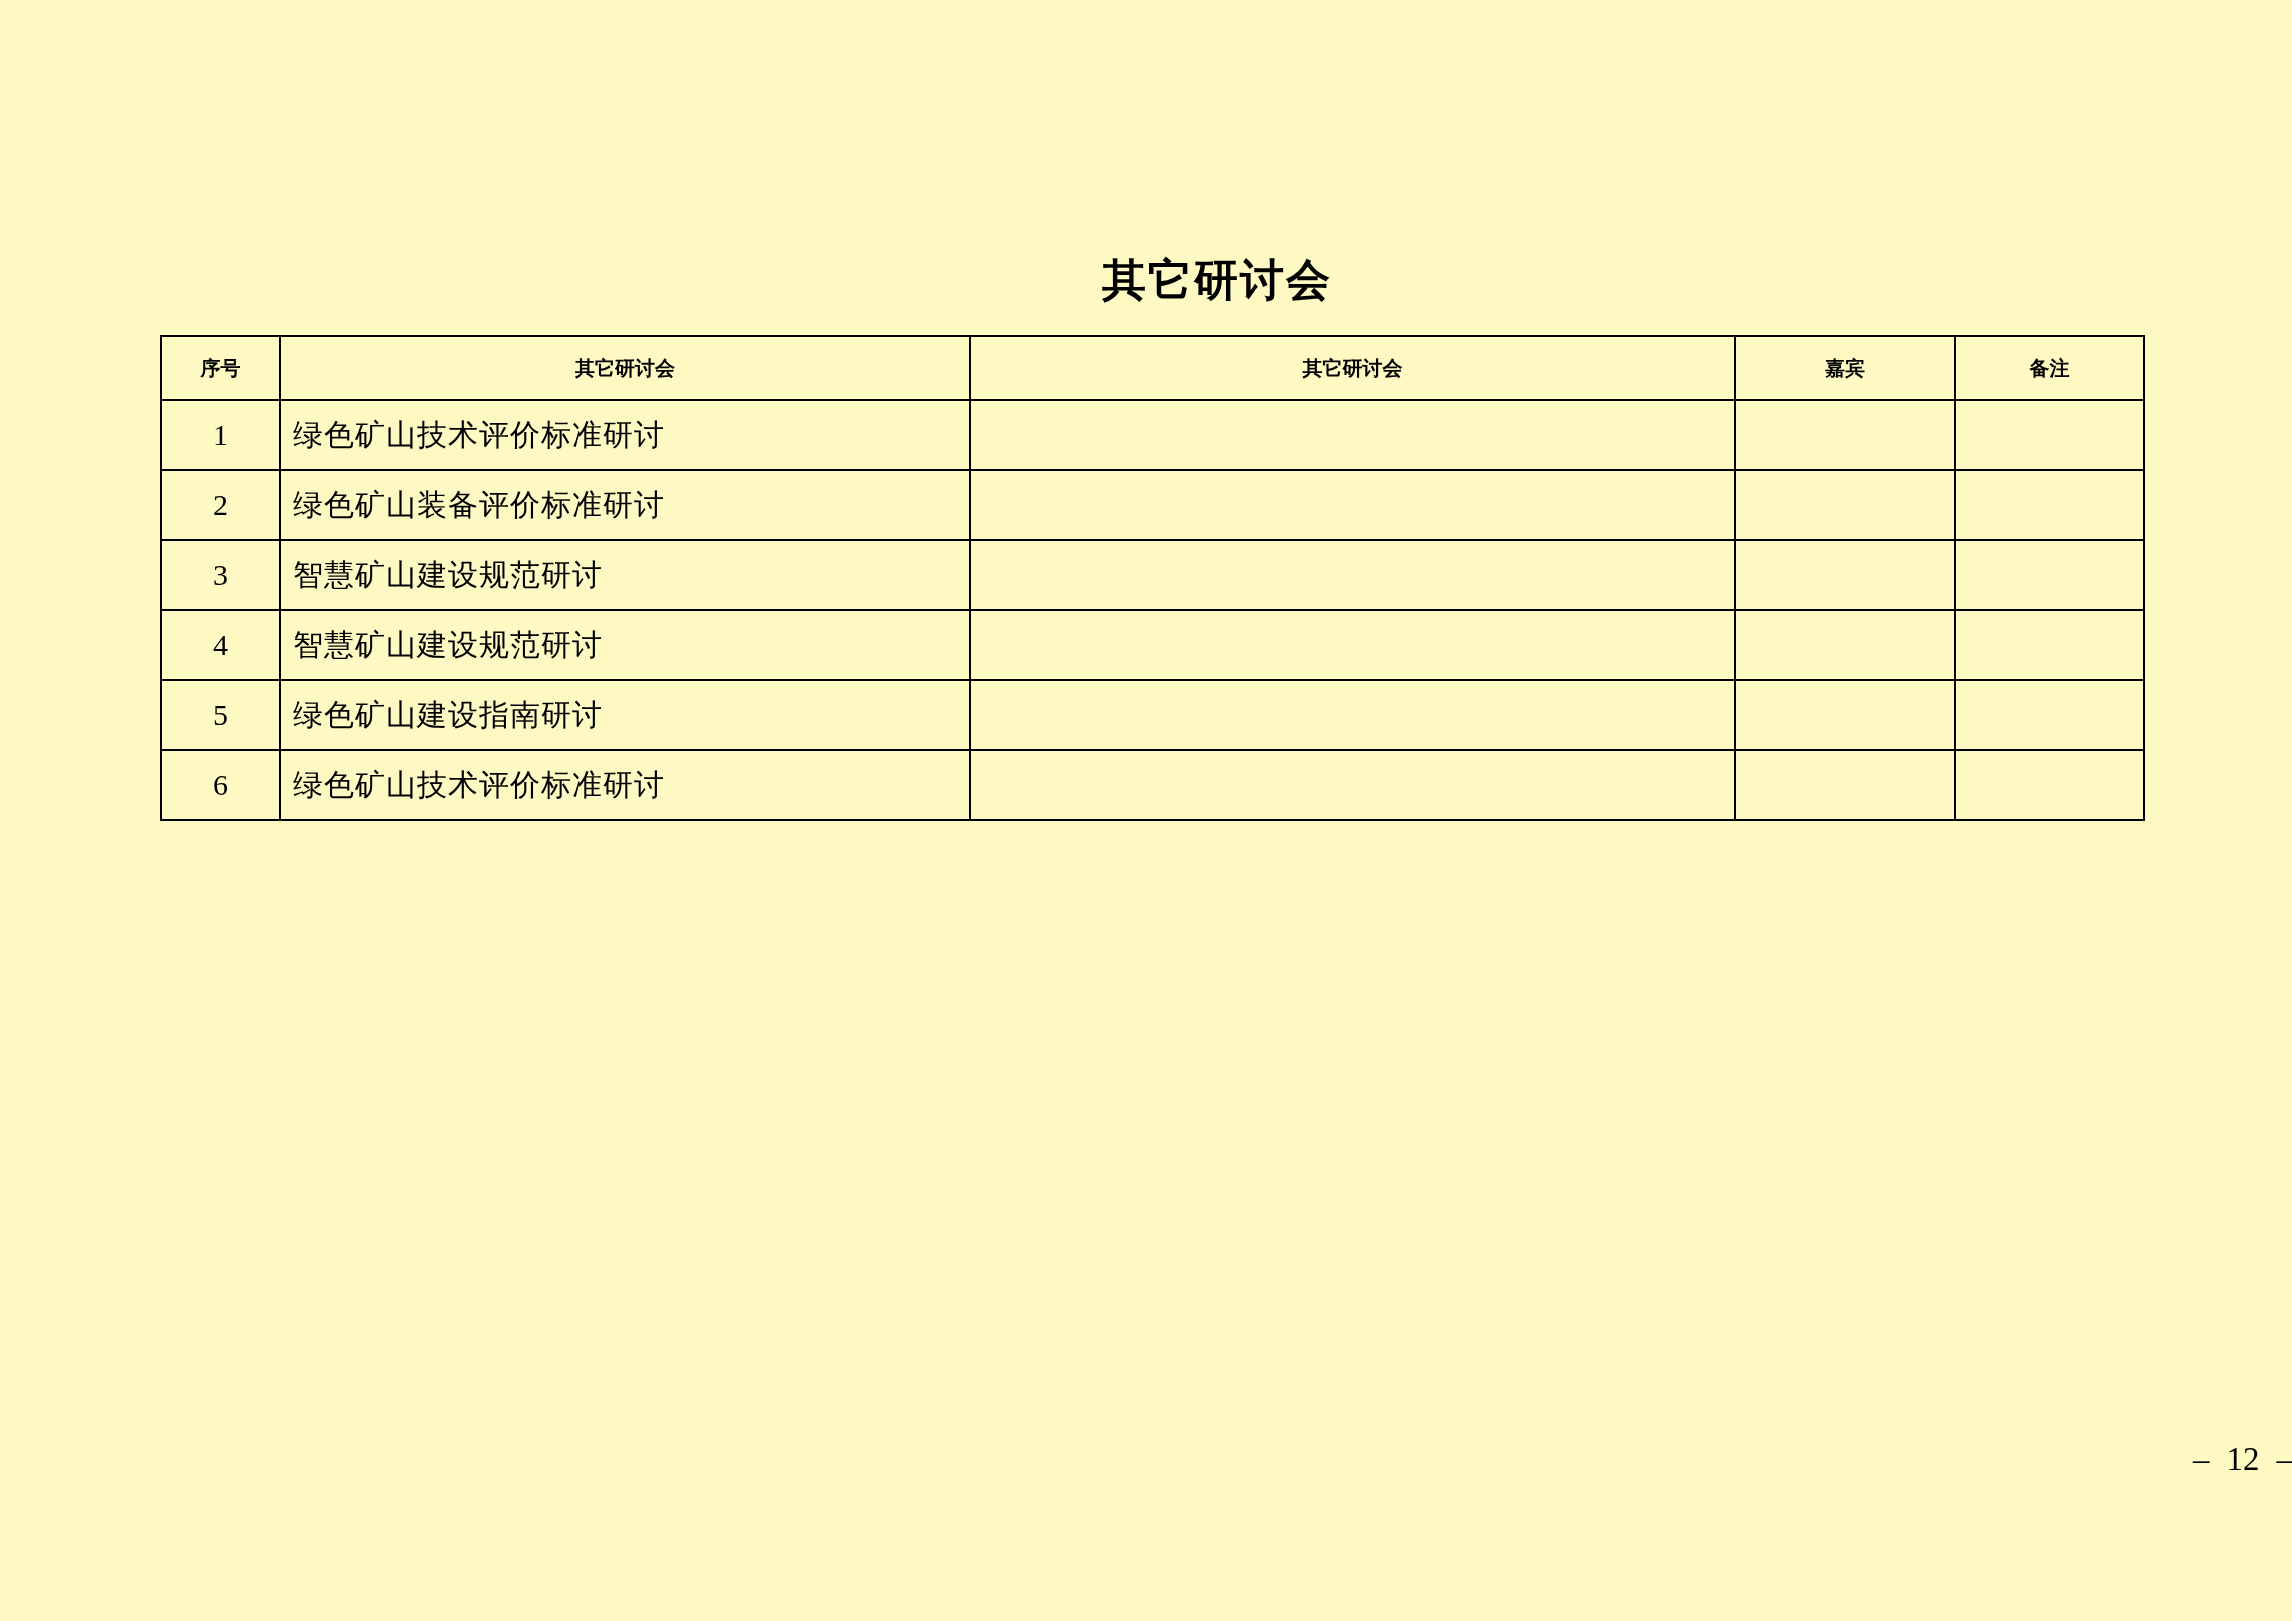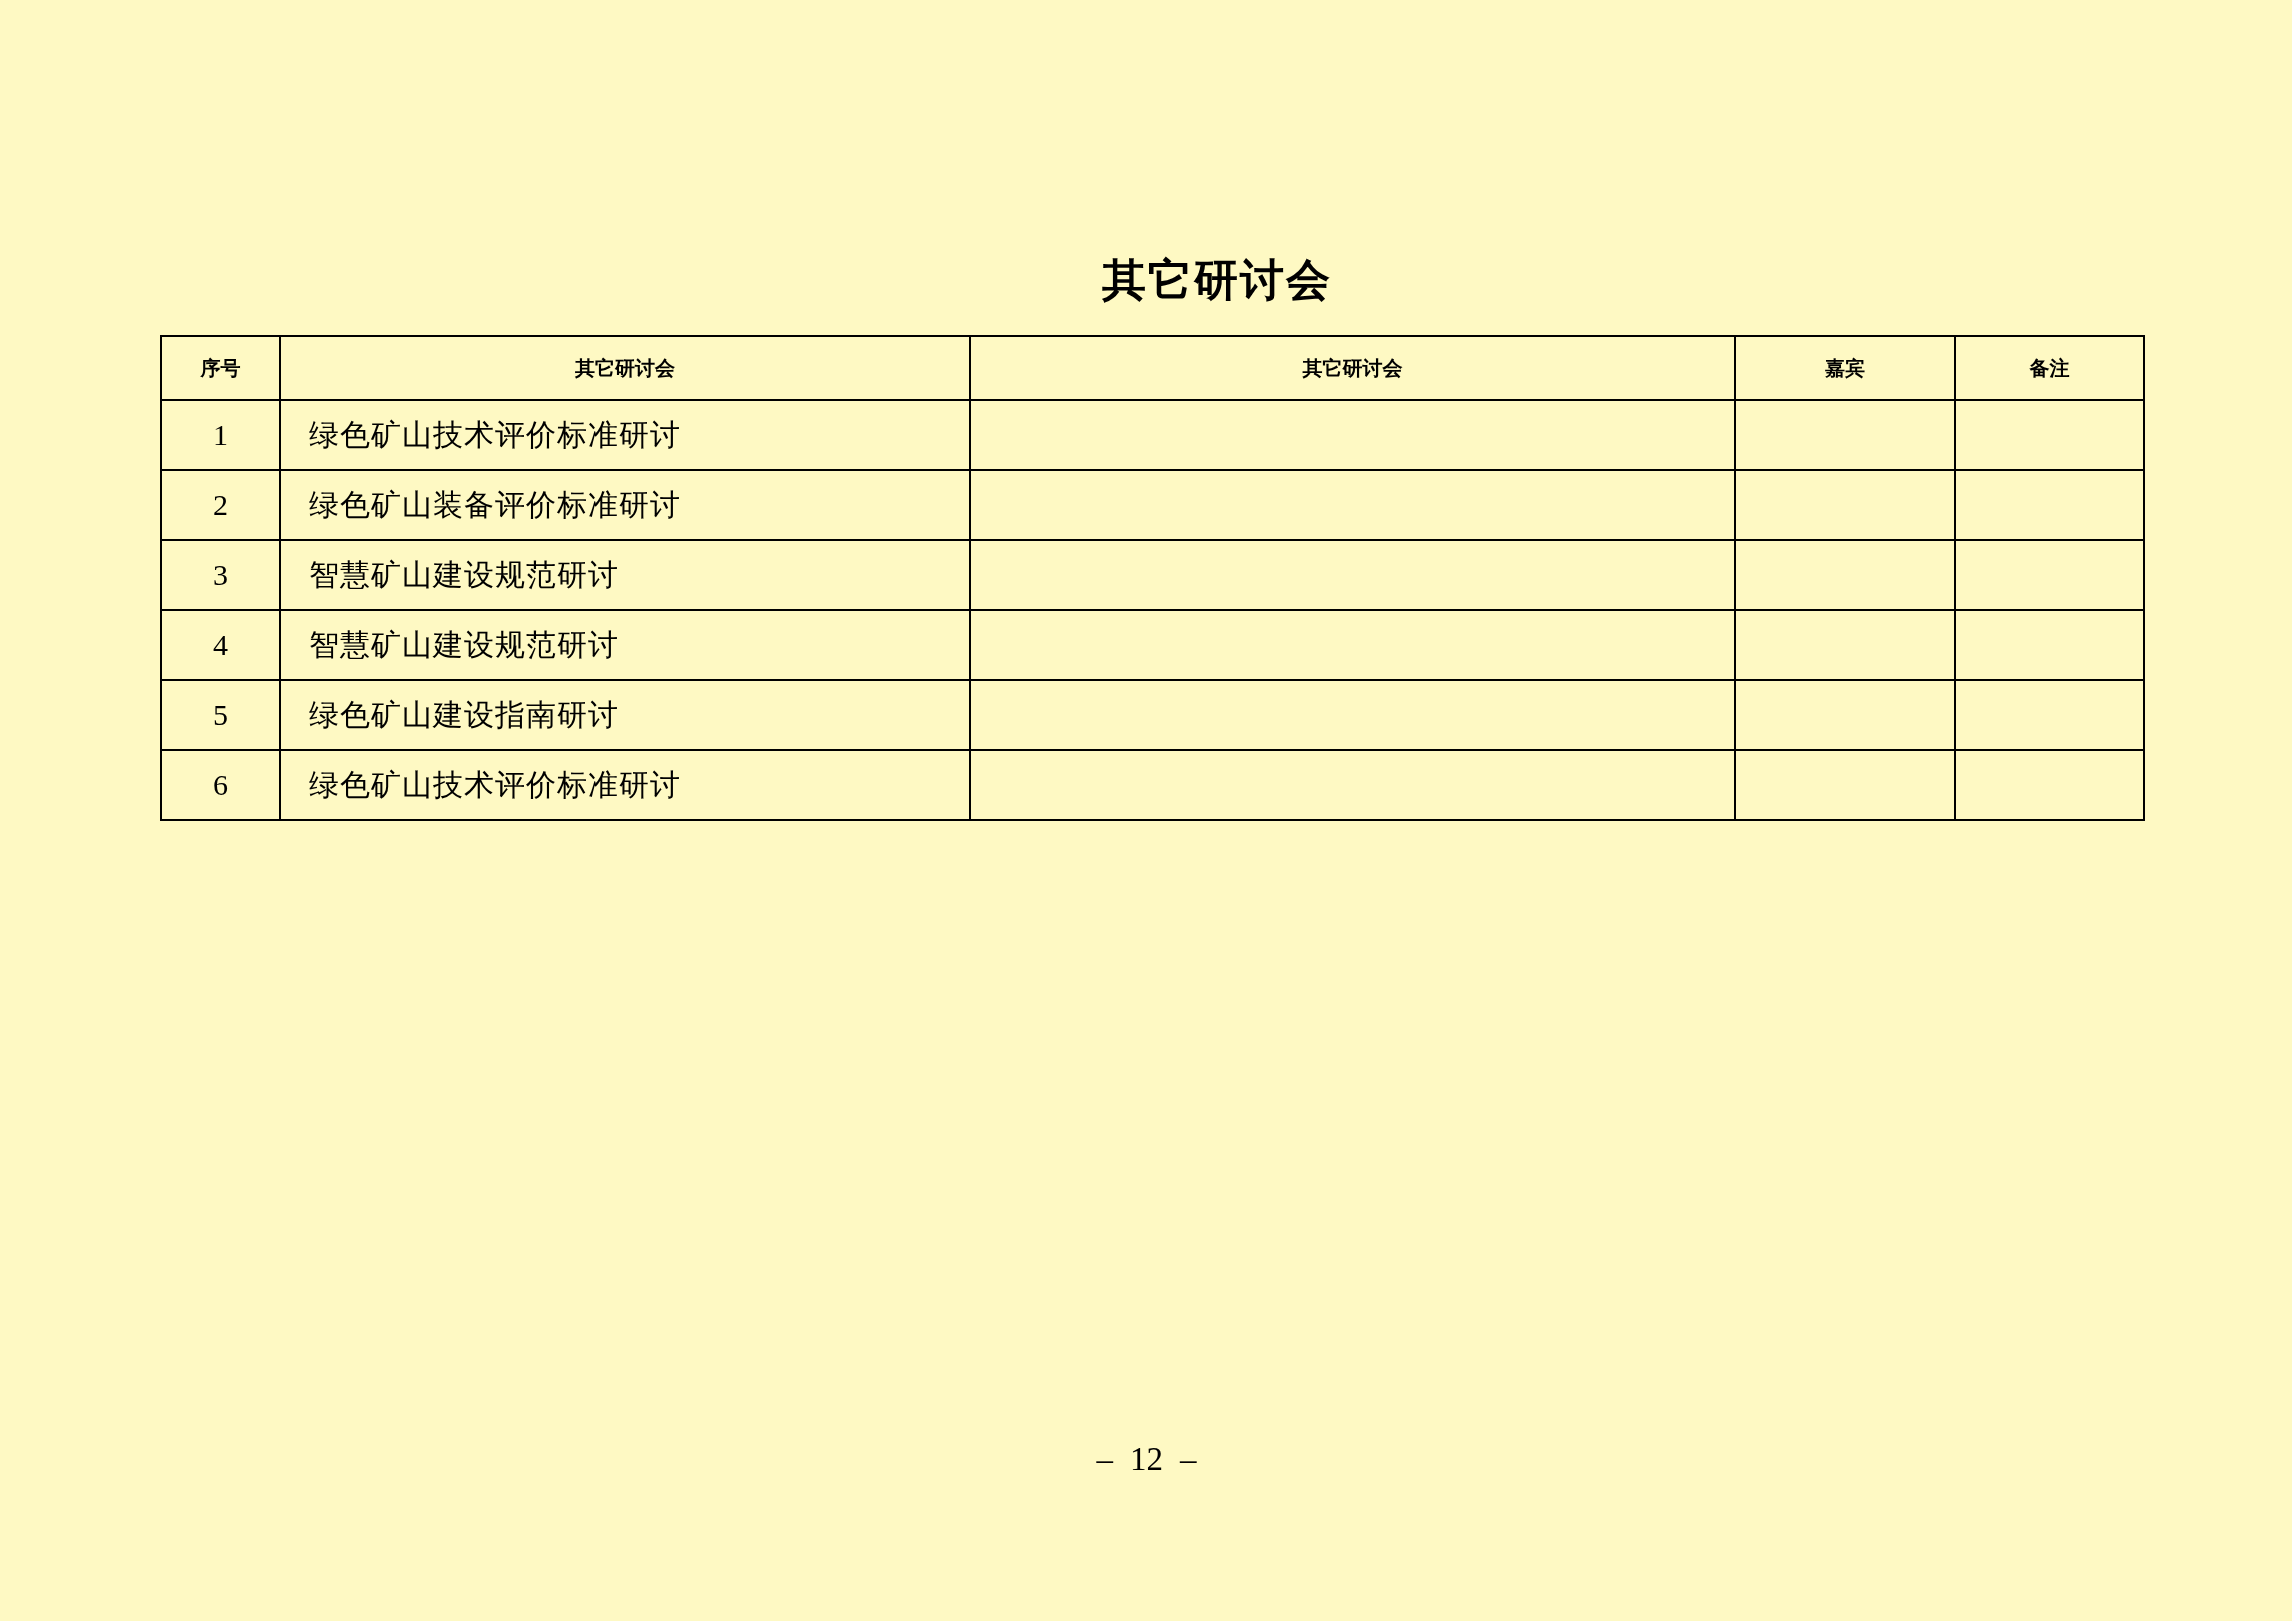--- a/index.html
+++ b/index.html
@@ -56,29 +56,29 @@
   .seminar-table td {
     height: 68px;
     font-size: 30px;
     font-weight: normal;
   }
   .seminar-table td.cell-no {
     text-align: center;
   }
   .seminar-table td.cell-topic {
     text-align: left;
-    padding-left: 28px;
+    padding-left: 12px;
     letter-spacing: 1px;
   }
   .page-number {
     position: absolute;
     top: 1441px;
     left: 0;
     width: 2293px;
-    text-align: center;
+    text-align: right;
     font-size: 33px;
     word-spacing: 8.8px;
   }
 </style>
 </head>
 <body>
 
 <div class="page">
 
   <h1 class="doc-title">其它研讨会</h1>

